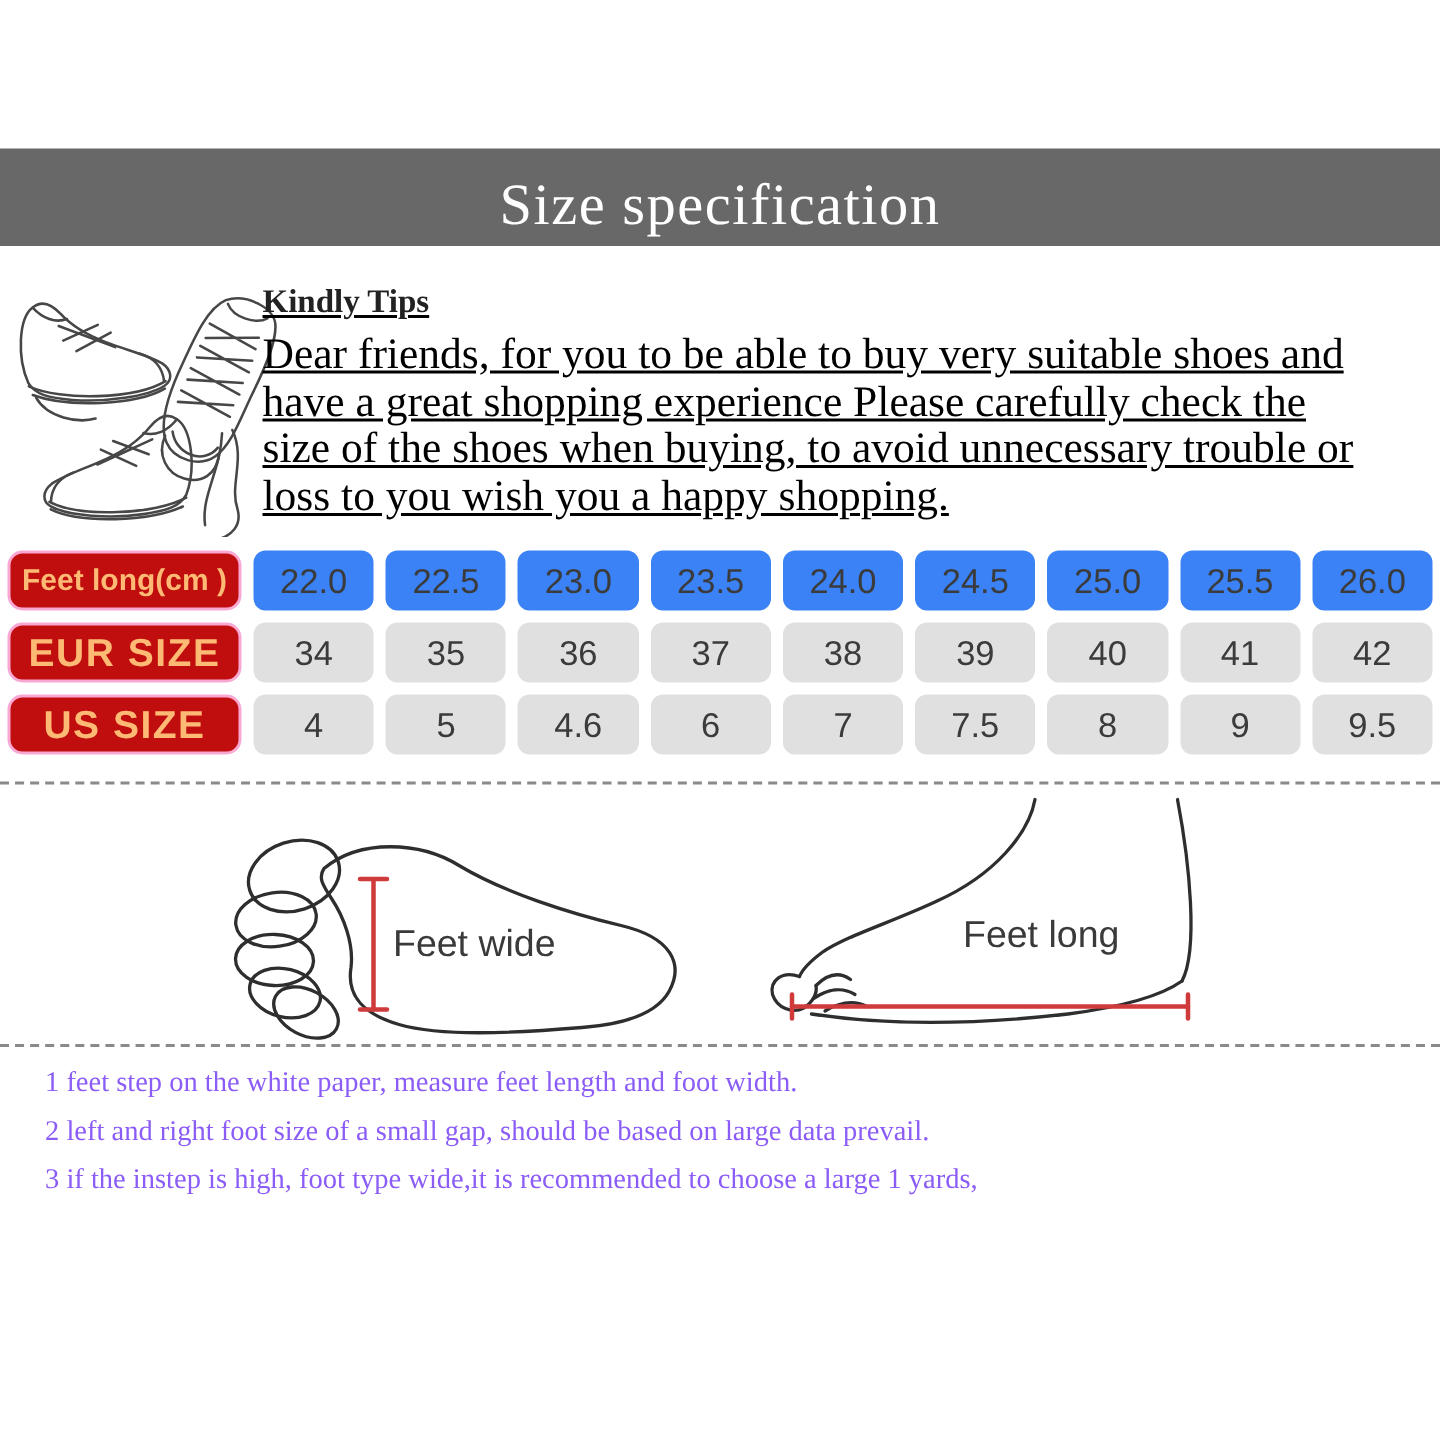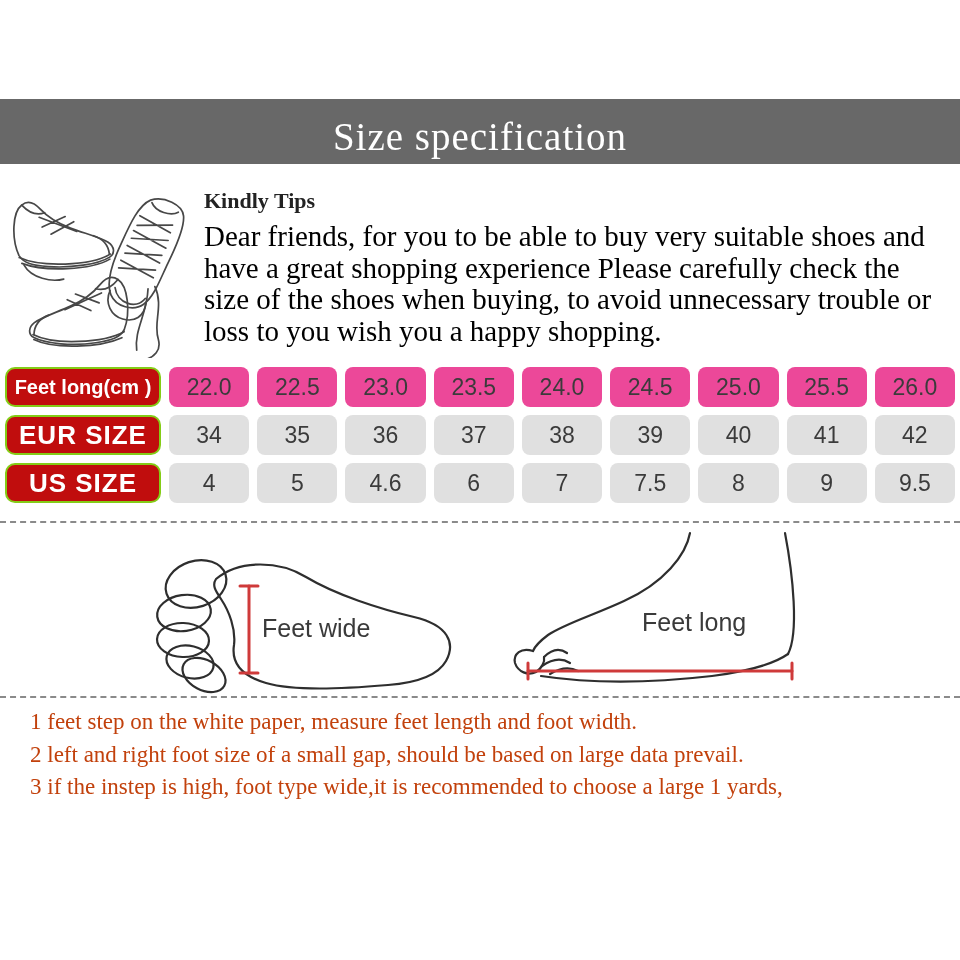--- a/index.html
+++ b/index.html
@@ -18,45 +18,45 @@
     margin-top:10px;
   }
   
   .shoes{position:absolute;left:5px;top:183px;}
   .feet{position:absolute;left:0;top:525px;}
   .sketch{stroke:#474747;stroke-width:1.7;fill:none;stroke-linecap:round;stroke-linejoin:round;}
   .foot-line{stroke:#2e2e2e;stroke-width:2.2;fill:none;stroke-linecap:round;stroke-linejoin:round;}
   .measure{stroke:#cf3a3a;stroke-width:3;fill:none;stroke-linecap:round;}
   .diagram-label{font-family:"Liberation Sans","DejaVu Sans",sans-serif;font-size:25px;fill:#3a3a3a;}
   
-  .tips{position:absolute;left:204px;top:188px;width:742px;}
+  .tips{position:absolute;left:175px;top:188px;width:742px;text-decoration:underline;}
   .tips-h{font-size:22px;font-weight:600;color:#222;margin-bottom:7px;}
   .tips-b{font-size:29px;line-height:31.5px;color:#000000;}
   
   .size-table{
     position:absolute;left:5px;top:367px;width:950px;
     display:grid;grid-template-columns:156px repeat(9,1fr);
     grid-auto-rows:40px;gap:8px;
     font-family:"Liberation Sans","DejaVu Sans",sans-serif;
   }
   .cell{display:flex;align-items:center;justify-content:center;border-radius:8px;}
   .cell.red{
-    background:#c00d0d;border:2px solid #84cc16;border-radius:10px;
-    color:#ffffff;font-weight:bold;font-size:26px;letter-spacing:1px;
+    background:#c00d0d;border:2px solid #f9a8d4;border-radius:10px;
+    color:#fdba74;font-weight:bold;font-size:26px;letter-spacing:1px;
   }
   .cell.red-sm{font-size:20px;letter-spacing:0;}
-  .cell.dark{background:#ec4899;color:#3b3b3b;font-size:23px;}
+  .cell.dark{background:#3b82f6;color:#3b3b3b;font-size:23px;}
   .cell.light{background:#e0e0e0;color:#3b3b3b;font-size:23px;}
   
   .dash{position:absolute;left:0;width:960px;border-top:2px dashed #8a8a8a;}
   .dash1{top:521px;}
   .dash2{top:696px;}
   
   .instructions{position:absolute;left:30px;top:706px;width:915px;}
-  .instr-line{font-size:23px;line-height:32.6px;color:#c2410c;}
+  .instr-line{font-size:19px;line-height:32.6px;color:#8b5cf6;}
   .instr-line.indent{padding-left:17px;}
 </style>
 </head>
 <body>
 
 <div class="canvas">
 
   <div class="band">
     <span class="title">Size specification</span>
   </div>

